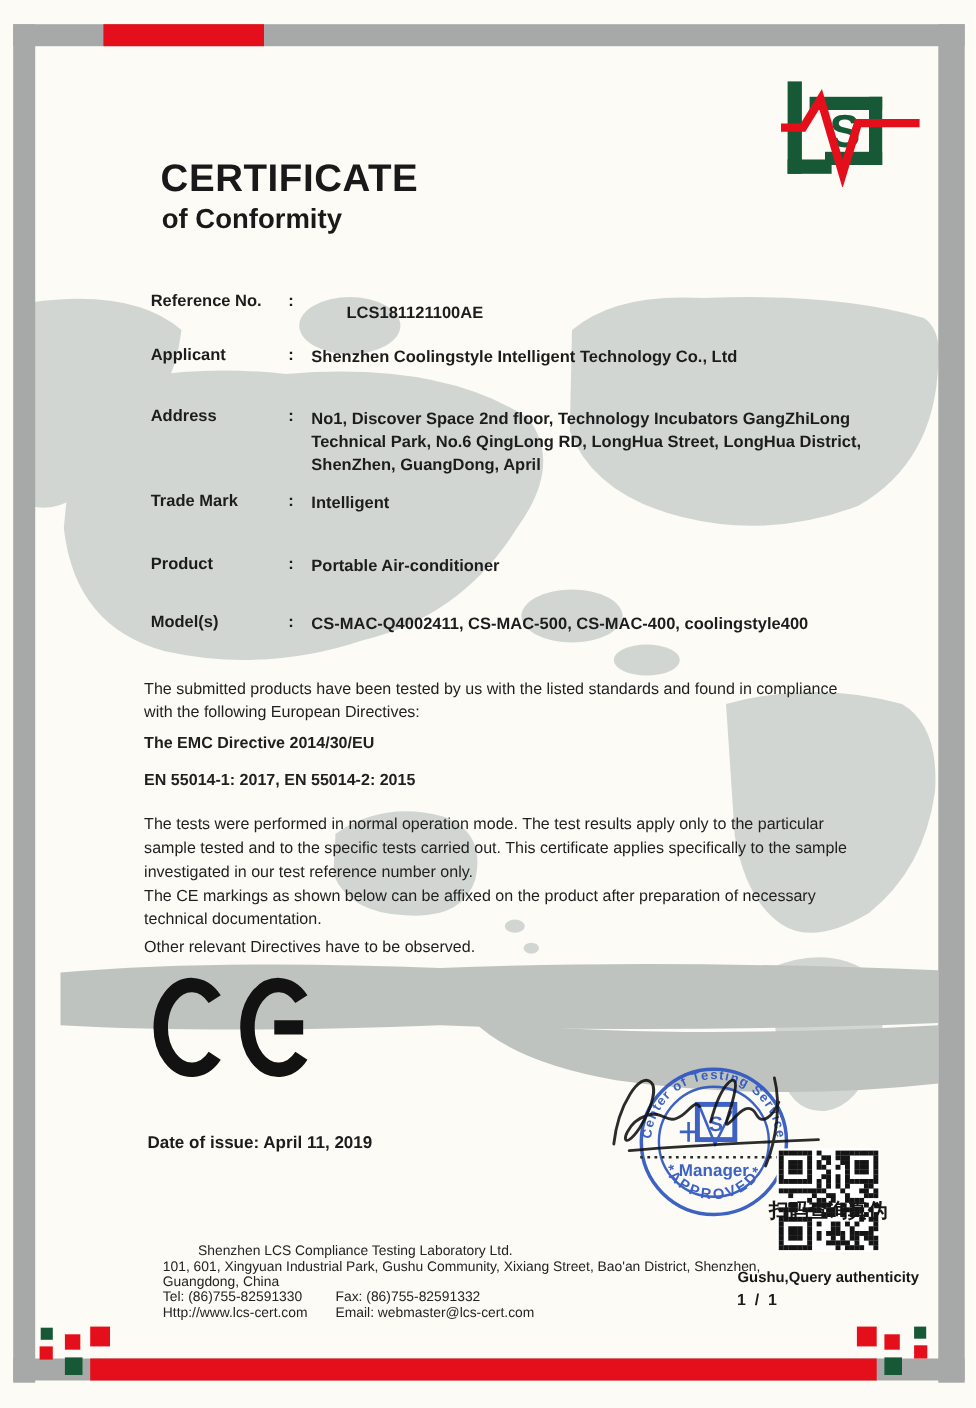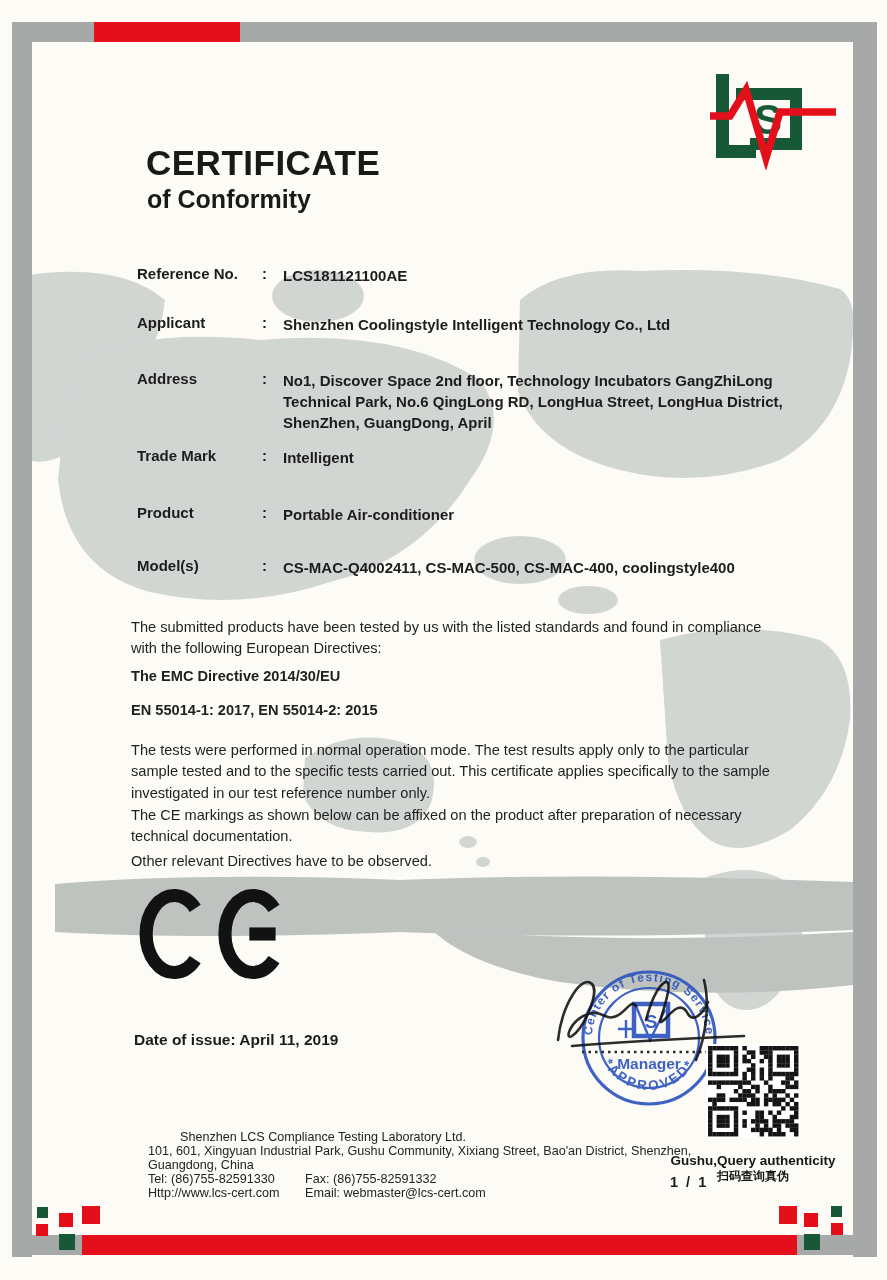--- a/index.html
+++ b/index.html
@@ -80,21 +80,21 @@
     <text x="62" y="68" text-anchor="middle" font-size="42" font-weight="bold" font-family="Liberation Sans, sans-serif" fill="#175937">S</text>
     <polyline points="4,50 24,50 40,24 60,92 74,46 130,46" fill="none" stroke="#e50f1c" stroke-width="7.5"></polyline>
   </svg>
 
   <div class="abs z1 title-sub" style="left:147px;top:185px;">of Conformity</div>
   <div class="abs z1 title-main" style="left:146px;top:143px;">CERTIFICATE</div>
 
   <div>
     <span class="f-label z1" style="top:265px;">Reference No.</span>
     <span class="f-colon z1" style="top:265px;">:</span>
-    <span class="f-value z1" style="top:265px;">LCS181121100AE</span>
+    <span class="f-value z1" style="top:274px;margin-left:32px;">LCS181121100AE</span>
   </div>
   <div>
     <span class="f-label z1" style="top:314px;">Applicant</span>
     <span class="f-colon z1" style="top:314px;">:</span>
     <span class="f-value z1" style="top:314px;">Shenzhen Coolingstyle Intelligent Technology Co., Ltd</span>
   </div>
   <div>
     <span class="f-label z1" style="top:370px;">Address</span>
     <span class="f-colon z1" style="top:370px;">:</span>
     <span class="f-value z1" style="top:370px;">No1, Discover Space 2nd floor, Technology Incubators GangZhiLong Technical Park, No.6 QingLong RD, LongHua Street, LongHua District, ShenZhen, GuangDong, April</span>
@@ -395,21 +395,21 @@
       <rect x="19.2" y="88" width="4.45" height="4.45" fill="#141414"></rect>
       <rect x="23.5" y="88" width="4.45" height="4.45" fill="#141414"></rect>
       <rect x="27.799999999999997" y="88" width="4.45" height="4.45" fill="#141414"></rect>
       <rect x="53.599999999999994" y="88" width="4.45" height="4.45" fill="#141414"></rect>
       <rect x="62.199999999999996" y="88" width="4.45" height="4.45" fill="#141414"></rect>
       <rect x="66.5" y="88" width="4.45" height="4.45" fill="#141414"></rect>
       <rect x="70.8" y="88" width="4.45" height="4.45" fill="#141414"></rect>
       <rect x="75.1" y="88" width="4.45" height="4.45" fill="#141414"></rect>
       <rect x="88" y="88" width="4.45" height="4.45" fill="#141414"></rect>
     </svg>
-  <div class="qr-cap z1" style="left:668px;top:1168px;font-size:12px;font-family:Liberation Mono, monospace;">扫码查询真伪</div>
+  <div class="qr-cap z1" style="left:668px;top:1088px;font-size:18px;font-family:Liberation Mono, monospace;">扫码查询真伪</div>
   <div class="qr-cap z1" style="left:668px;top:1153px;font-size:13.5px;">Gushu,Query authenticity</div>
 
   <div class="foot z1" style="left:148px;top:1130px;margin-left:32px;">Shenzhen LCS Compliance Testing Laboratory Ltd.</div>
   <div class="foot z1" style="left:148px;top:1144px;width:560px;">101, 601, Xingyuan Industrial Park, Gushu Community, Xixiang Street, Bao'an District, Shenzhen,</div>
   <div class="foot z1" style="left:148px;top:1158px;">Guangdong, China</div>
   <div class="foot z1" style="left:148px;top:1172px;">Tel: (86)755-82591330</div>
   <div class="foot z1" style="left:305px;top:1172px;">Fax: (86)755-82591332</div>
   <div class="foot z1" style="left:148px;top:1186px;">Http://www.lcs-cert.com</div>
   <div class="foot z1" style="left:305px;top:1186px;">Email: webmaster@lcs-cert.com</div>
 

